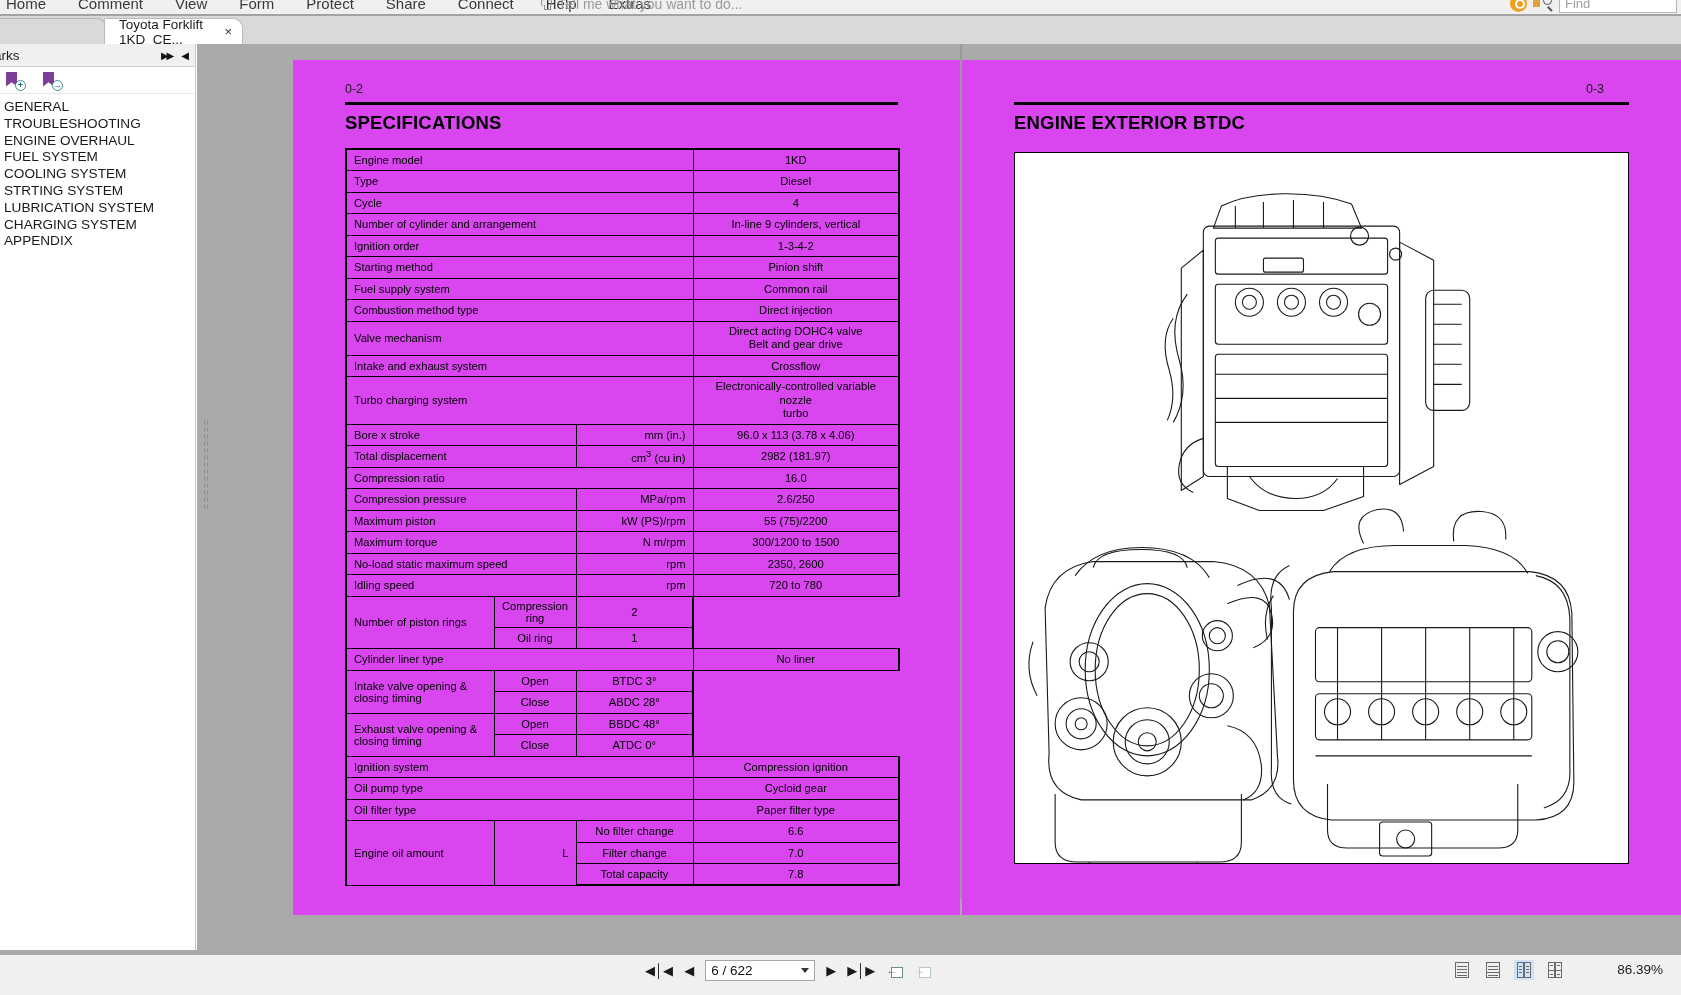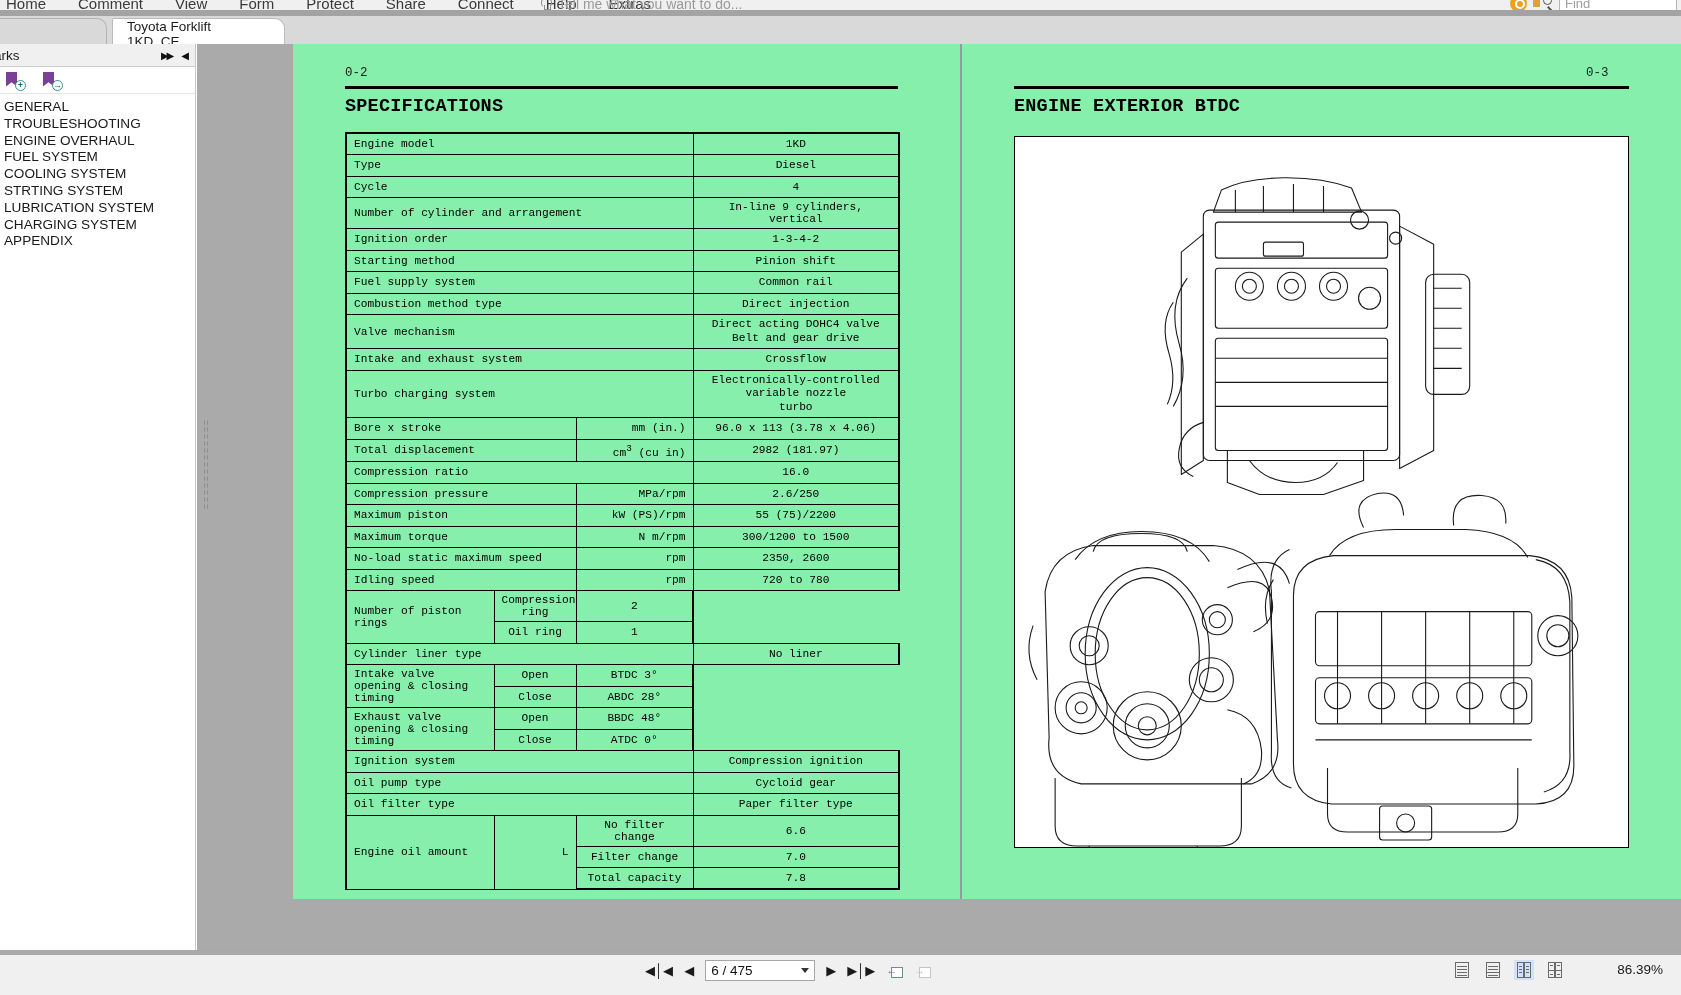--- a/index.html
+++ b/index.html
@@ -8,21 +8,21 @@
     width: 1681px; height: 995px;
     overflow: hidden;
     font-family: "Liberation Sans", sans-serif;
     background: #ffffff;
   }
   #app { position: relative; width: 1681px; height: 995px; }
 
   
   .ribbon {
     position: absolute; left: 0; top: 0; width: 1681px; height: 16px;
-    background: #f0f0f0; border-bottom: 6px solid #a3a3a3;
+    background: #f0f0f0; border-bottom: 2px solid #a3a3a3;
     overflow: hidden;
   }
   .ribbon-tabs {
     position: absolute; left: 0; top: -8px; height: 24px;
     display: flex; align-items: center;
   }
   .ribbon-tab {
     padding: 0 16px; font-size: 15px; color: #3a3a3a; white-space: nowrap;
     line-height: 24px;
   }
@@ -131,21 +131,21 @@
     font-size: 13.6px; color: #1a1a1a; line-height: 16.8px; padding: 0 0 0 0;
     white-space: nowrap;
   }
 
   
   .viewer {
     position: absolute; left: 197px; top: 44px; width: 1484px; height: 906px;
     background: #aaaaaa; overflow: hidden;
   }
   .page {
-    position: absolute; top: 0; background: #86efac; font-family: Liberation Mono, monospace;
+    position: absolute; top: 16px; background: #d946ef;
   }
   .page-left { left: 96px; width: 667px; height: 855px; }
   .page-right { left: 765px; width: 719px; height: 855px; }
   .page-gap {
     position: absolute; left: 763px; top: 0; width: 2px; height: 855px;
     background: #9a9a9a;
   }
   .scroll-grip {
     position: absolute; left: 6px; top: 375px; width: 6px; height: 92px;
     background-image: radial-gradient(#8e8e8e 40%, transparent 41%);
@@ -281,21 +281,21 @@
       </div>
       <div class="find-box">Find</div>
     </div>
   </div>
   <div class="ribbon-collapse"></div>
 
   <div class="tabstrip">
     <div class="doctab inactive" style="left:-58px; width:165px;">
       
     </div>
-    <div class="doctab" style="left:112px; width:173px;flex-direction:column;">
+    <div class="doctab" style="left:104px; width:139px;">
       <span>Toyota Forklift 1KD_CE...</span>
       <span class="close">×</span>
     </div>
   </div>
 
   <div class="bm-panel">
     <div class="bm-header">
       <span class="ttl">arks</span>
       <span class="ctrls">
         <span class="icon-dd">▶▶</span>
@@ -582,21 +582,21 @@
     </div>
   </div>
 
   <div class="statusbar">
     <div class="sb-sep"></div>
 
     <div class="nav-group">
       <span class="nav-btn">◀│◀</span>
       <span class="nav-btn">◀</span>
       <span class="pagebox">
-        <span>6 / 475</span>
+        <span>6 / 622</span>
         <span class="caret"></span>
       </span>
       <span class="nav-btn">▶</span>
       <span class="nav-btn">▶│▶</span>
       <span class="pgicon">
         <span class="sheet"></span>
           <span class="arr">←</span>
       </span>
       <span class="pgicon dim">
         <span class="sheet"></span>

